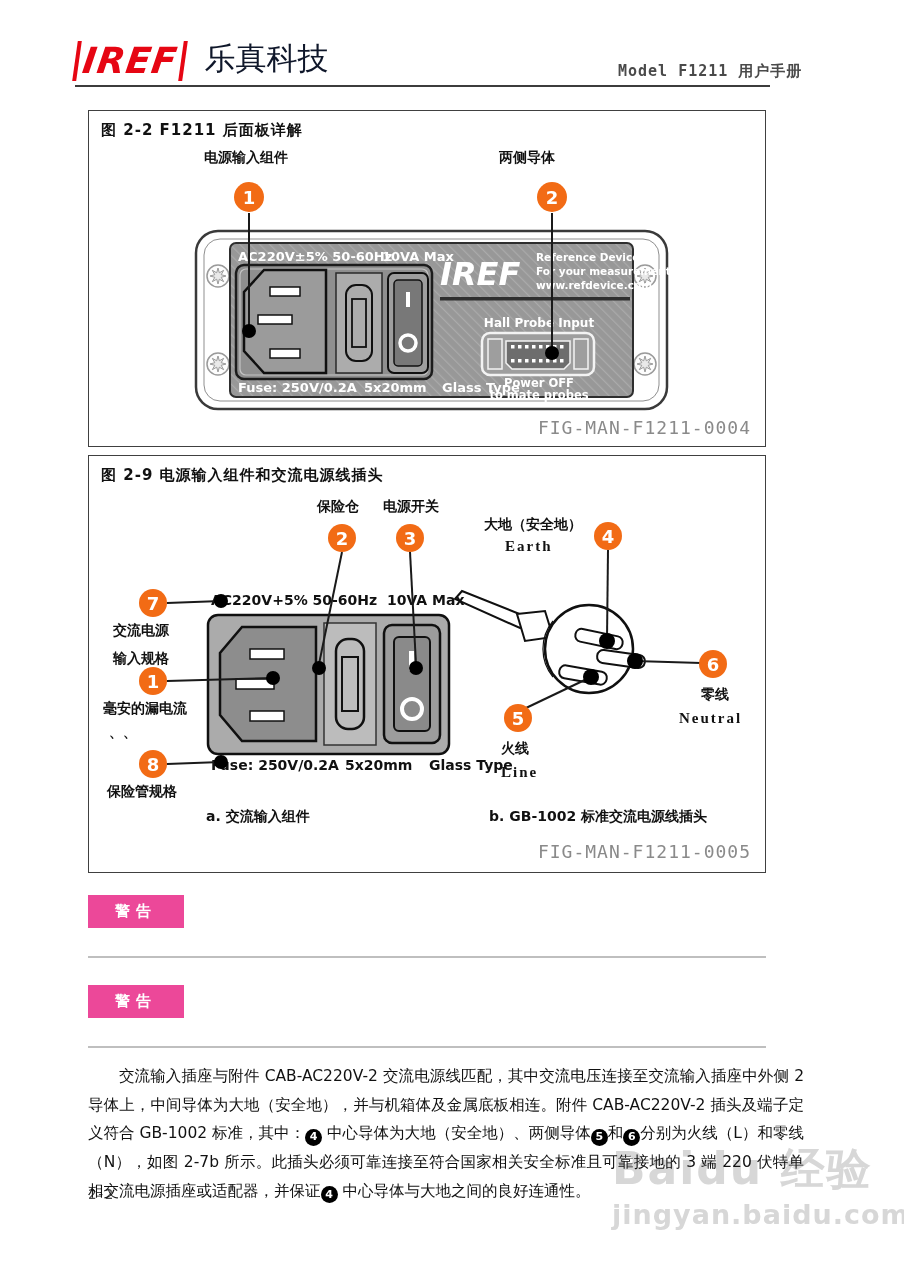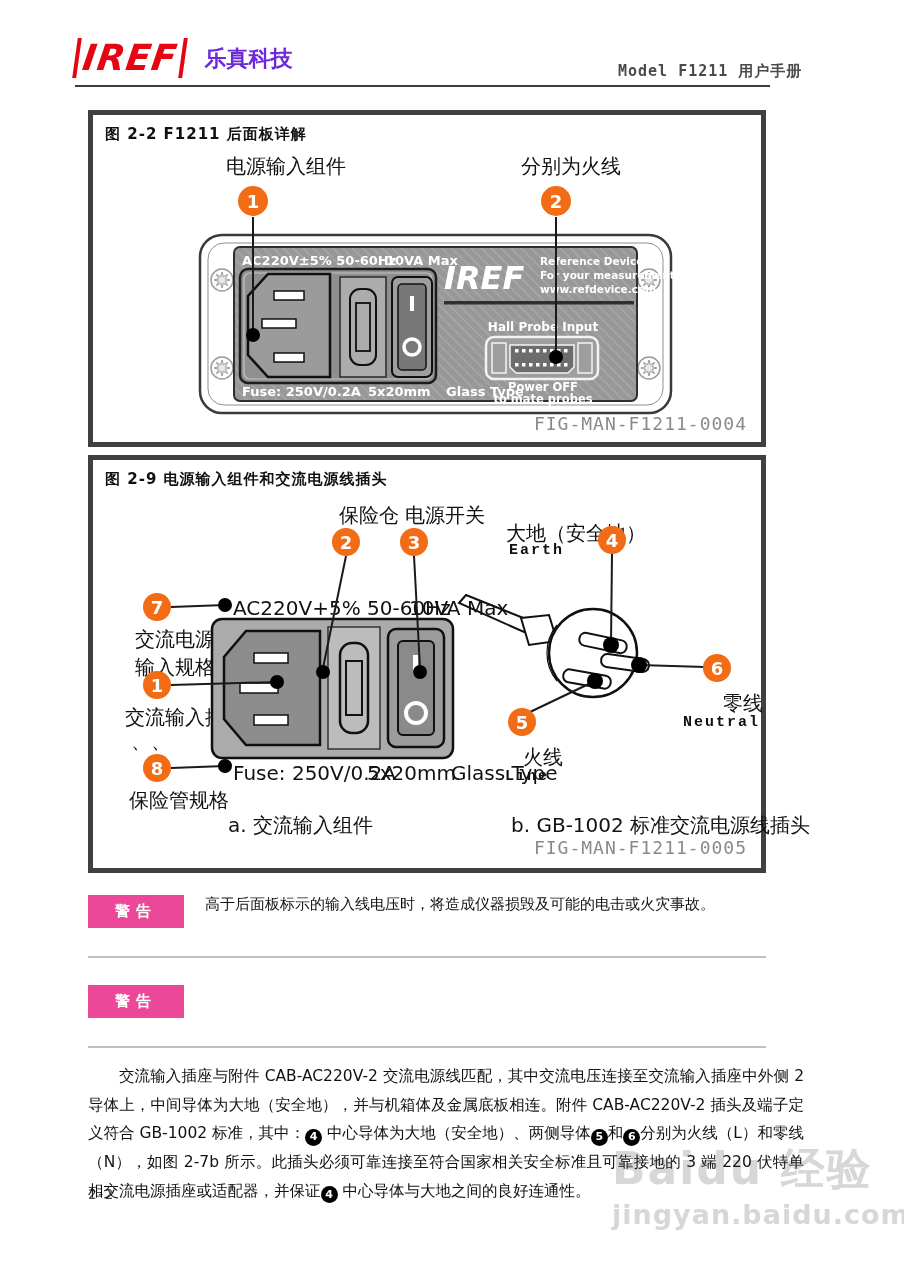--- a/index.html
+++ b/index.html
@@ -9,28 +9,28 @@
     background:#ffffff; overflow:hidden;
     font-family:"DejaVu Sans", sans-serif; color:#1a1a1a;
   }
   .abs { position:absolute; }
   
   .logo-mark {
     font-style:italic; font-weight:900; font-size:36px; color:#e60613;
     letter-spacing:1px; transform:skewX(-8deg); display:inline-block;
     border-left:4px solid #e60613; border-right:4px solid #e60613; padding:0 4px; line-height:40px;
   }
-  .logo-cn { font-weight:bold; font-size:22px; color:#6d28d9; margin-left:14px; vertical-align:4px; }
+  .logo-cn { font-weight:normal; font-size:31px; color:#0f172a; margin-left:14px; vertical-align:4px; }
   .doc-title { font-family:"DejaVu Sans Mono", monospace; font-size:15px; color:#4a4a4a; letter-spacing:1px; font-weight:bold; }
   .hrule { position:absolute; background:#3c3c3c; height:2px; }
   
-  .figbox { position:absolute; border:5px solid #404040; background:#fff; }
+  .figbox { position:absolute; border:1px solid #404040; background:#fff; }
   .figtitle { position:absolute; font-size:15px; font-weight:bold; color:#111; letter-spacing:1px; }
-  .lbl { position:absolute; font-size:20px; font-weight:normal; color:#111; white-space:nowrap;margin-left:18px; }
-  .lbl-mono { position:absolute; font-family:Liberation Mono, monospace; font-size:15px; font-weight:bold; color:#111; white-space:nowrap; letter-spacing:2px;}
+  .lbl { position:absolute; font-size:14px; font-weight:bold; color:#111; white-space:nowrap; }
+  .lbl-mono { position:absolute; font-family:Liberation Serif, serif; font-size:15px; font-weight:bold; color:#111; white-space:nowrap; letter-spacing:2px;}
   .co {
     position:absolute; width:28px; height:28px; border-radius:50%;
     background:#f26b15; color:#fff; font-weight:bold; font-size:18px;
     display:flex; align-items:center; justify-content:center; z-index:6;
     font-family:"DejaVu Sans", sans-serif;
   }
   .vline { position:absolute; width:2px; background:#1a1a1a; z-index:4; }
   .dot { position:absolute; width:14px; height:14px; border-radius:50%; background:#000; z-index:5; }
   .figid { position:absolute; font-family:"DejaVu Sans Mono", monospace; font-size:18px; color:#8a8a8a; letter-spacing:1px; }
   svg { font-family:"DejaVu Sans", sans-serif; }
@@ -67,21 +67,21 @@
     <span class="logo-mark">IREF</span>
     <span class="logo-cn">乐真科技</span>
   </div>
   <div class="abs doc-title" style="left:618px; top:62px;">Model F1211 用户手册</div>
   <div class="hrule" style="left:75px; top:85px; width:695px;"></div>
 
   <div class="figbox" style="left:88px; top:110px; width:678px; height:337px;">
     <div class="figtitle" style="left:12px; top:10px;">图 2-2  F1211 后面板详解</div>
 
     <div class="lbl" style="left:115px; top:38px;">电源输入组件</div>
-    <div class="lbl" style="left:410px; top:38px;">分别为火线</div>
+    <div class="lbl" style="left:410px; top:38px;">两侧导体</div>
 
     <div class="co" style="left:145px; top:71px; width:30px; height:30px;">1</div>
     <div class="co" style="left:448px; top:71px; width:30px; height:30px;">2</div>
 
     <div class="vline" style="left:159px; top:102px; height:113px;"></div>
     <div class="vline" style="left:462px; top:102px; height:134px;"></div>
     <div class="dot" style="left:153px; top:213px;"></div>
     <div class="dot" style="left:456px; top:235px;"></div>
 
     <svg class="abs" style="left:105px; top:118px; z-index:2;" width="475" height="182" viewBox="0 0 475 182">
@@ -181,21 +181,21 @@
 
     <div class="co" style="left:239px; top:68px;">2</div>
     <div class="co" style="left:307px; top:68px;">3</div>
     <div class="co" style="left:505px; top:66px;">4</div>
 
     <div class="co" style="left:50px; top:133px;">7</div>
     <div class="lbl" style="left:24px; top:166px;">交流电源</div>
     <div class="lbl" style="left:24px; top:194px;">输入规格</div>
 
     <div class="co" style="left:50px; top:211px;">1</div>
-    <div class="lbl" style="left:14px; top:244px;">交流输入插座</div>
+    <div class="lbl" style="left:14px; top:244px;">毫安的漏电流</div>
     <div class="lbl" style="left:20px; top:268px;">、、</div>
 
     <div class="co" style="left:50px; top:294px;">8</div>
     <div class="lbl" style="left:18px; top:327px;text-align:right;">保险管规格</div>
 
     <div class="lbl" style="left:122px; top:136px; z-index:3;">AC220V+5% 50-60Hz</div>
     <div class="lbl" style="left:298px; top:136px; z-index:3;">10VA Max</div>
     <div class="lbl" style="left:122px; top:301px; z-index:3;">Fuse: 250V/0.2A</div>
     <div class="lbl" style="left:256px; top:301px; z-index:3;">5x20mm</div>
     <div class="lbl" style="left:340px; top:301px; z-index:3;">Glass Type</div>
@@ -265,21 +265,20 @@
     <div class="lbl-mono" style="left:412px; top:308px;">Line</div>
 
     <div class="lbl" style="left:117px; top:352px;">a.  交流输入组件</div>
     <div class="lbl" style="left:400px; top:352px;">b.  GB-1002 标准交流电源线插头</div>
 
     <div class="figid" style="right:14px; bottom:10px;margin-top:16px;">FIG-MAN-F1211-0005</div>
   </div>
 
   <div class="warnbadge" style="left:88px; top:895px;">警告</div>
   <div class="warntext" style="left:205px; top:891px;">
-    <div>高于后面板标示的输入线电压时，将造成仪器损毁及可能的电击或火灾事故。</div>
   </div>
   <div class="grule" style="left:88px; top:956px; width:678px;"></div>
 
   <div class="warnbadge" style="left:88px; top:985px;">警告</div>
   <div class="grule" style="left:88px; top:1046px; width:678px;"></div>
 
   <div class="bodytext" style="left:88px; top:1062px; width:716px;">
     <span>交流输入插座与附件 CAB-AC220V-2 交流电源线匹配，其中交流电压连接至交流输入插座中外侧 2 导体上，中间导体为大地（安全地），并与机箱体及金属底板相连。附件 CAB-AC220V-2 插头及端子定义符合 GB-1002 标准，其中：</span><span class="bnum">4</span><span> 中心导体为大地（安全地）、两侧导体</span><span class="bnum">5</span><span>和</span><span class="bnum">6</span><span>分别为火线（L）和零线（N），如图 2-7b 所示。此插头必须可靠连接至符合国家相关安全标准且可靠接地的 3 端 220 伏特单相交流电源插座或适配器，并保证</span><span class="bnum">4</span><span> 中心导体与大地之间的良好连通性。</span>
   </div>
 

